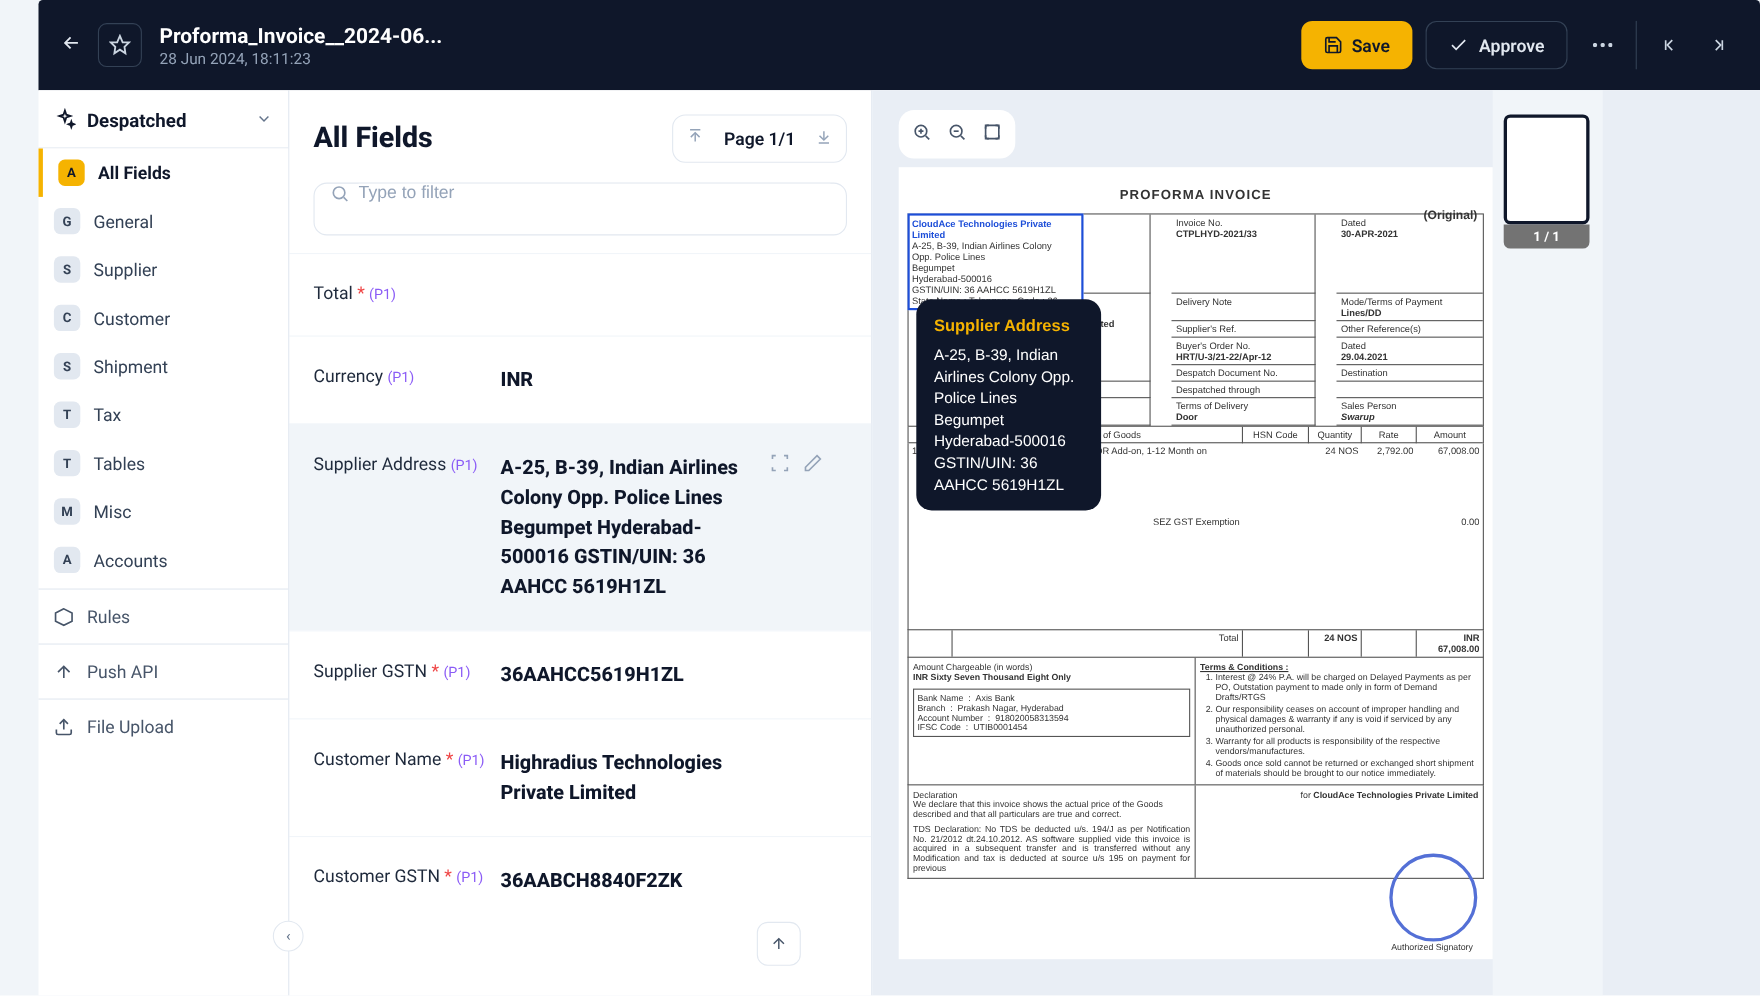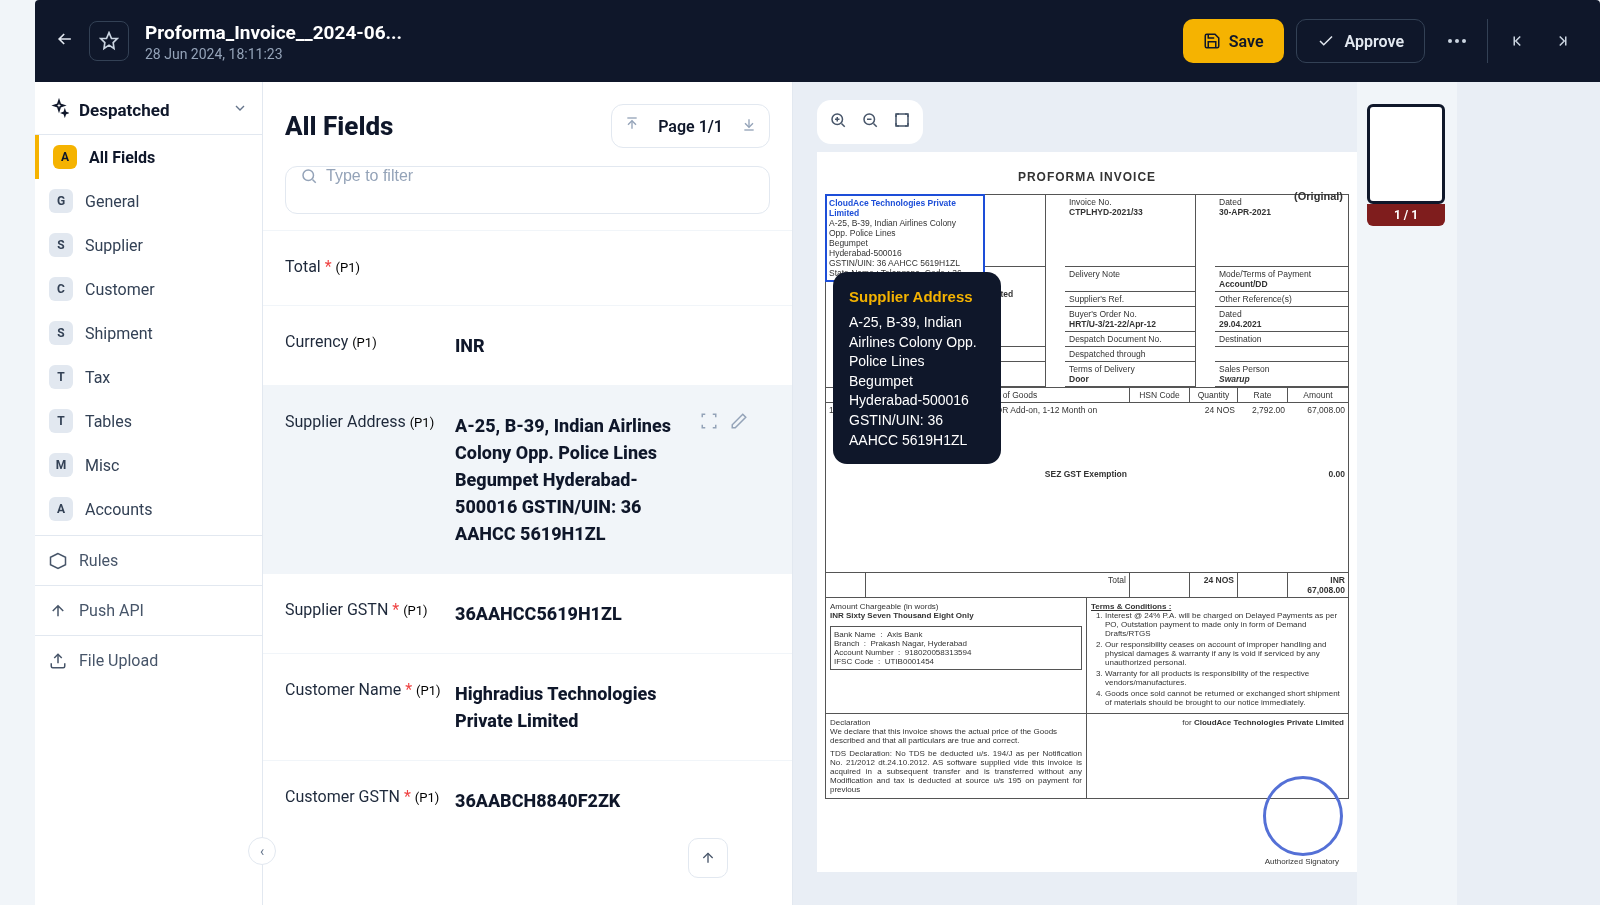--- a/index.html
+++ b/index.html
@@ -55,21 +55,21 @@
   .pager svg{color:#94a3b8;}
   .pager .lbl{margin:0 18px; color:#0f172a; font-weight:600;}
   .filter { border:1px solid #e2e8f0; border-radius:12px; height:48px; display:flex; align-items:flex-start; padding:0 14px;}
   .filter svg{color:#94a3b8; margin-right:8px;}
   .filter input{border:none; outline:none; font-size:16px; flex:1; color:#475569;}
   .filter input::placeholder{color:#94a3b8;}
 
   .field-row { padding: 26px 22px; display:grid; grid-template-columns: 170px 1fr 70px; align-items:start; border-top:1px solid #f1f5f9;}
   .field-row .label { font-size:16px; color:#1e293b;}
   .field-row .label .req{color:#ef4444;}
-  .field-row .label .pref{color:#000000; font-size:13px;margin-top:48px;}
+  .field-row .label .pref{color:#8b5cf6; font-size:13px;margin-top:48px;}
   .field-row .value { font-size:18px; font-weight:800; color:#0f172a; padding-right:8px; line-height:1.5; word-wrap:break-word;}
   .field-row .acts { display:flex; gap:12px; color:#94a3b8; visibility:hidden;}
   .field-row.selected{ background:#f1f5f9;}
   .field-row.selected .acts{visibility:visible;}
   .scroll-up{position:absolute; width:40px; height:40px; border-radius:10px; border:1px solid #e2e8f0; background:#fff; display:flex; align-items:center; justify-content:center; color:#475569; left:688px; top:838px;}
 
   
   .doc { flex:1; background:#e9eef5; position:relative; display:flex;}
   .toolbar{position:absolute; left:24px; top:18px; background:#fff; border-radius:14px; height:44px; display:flex; align-items:center; padding:0 12px; gap:14px; color:#475569;}
   .page{background:#fff; width:540px; margin:70px 0 0 24px; height:720px; font-size:9px; color:#333; position:relative; padding:8px; font-family: Arial, sans-serif; overflow:hidden;}
@@ -95,21 +95,21 @@
   ol.tc li{margin-bottom:2px;}
   .stamp{position:absolute; right:14px; bottom:16px; width:80px; height:80px; border:3px solid #5470d6; border-radius:50%;}
   .authsig{position:absolute; right:18px; bottom:6px; font-size:8px;}
 
   .tooltip{position:absolute; left:16px; top:120px; width:168px; background:#0f172a; border-radius:14px; padding:14px 16px; color:#fff; font-size:14px; line-height:1.4; z-index:5;}
   .tooltip .tt-title{color:#f5b301; font-weight:700; margin-bottom:6px; font-size:15px;}
 
   
   .thumbs{width:100px; background:#f1f5f9; padding:22px 10px;}
   .thumb{width:78px; height:100px; background:#fff; border:3px solid #0f172a; border-radius:6px;}
-  .thumb-lbl{width:78px; background:#7f1d1d; color:#fff; font-size:12px; font-weight:700; text-align:center; padding:4px 0; border-radius:0 0 6px 6px;}
+  .thumb-lbl{width:78px; background:#737373; color:#fff; font-size:12px; font-weight:700; text-align:center; padding:4px 0; border-radius:0 0 6px 6px;}
 
 </style>
 </head>
 <body>
 
 <div class="topbar">
   <div class="back">
     <svg width="20" height="20" viewBox="0 0 24 24" fill="none" stroke="currentColor" stroke-width="2">
         <path d="M19 12H5M11 18l-6-6 6-6"></path>
       </svg>
@@ -384,21 +384,21 @@
 State Name : Telangana, Code : 36</div>
       </div>
 
       <div class="inv-grid" style="margin-top:0;">
         <div style="height:72px;"></div>
         <div><span>Invoice No.</span><br><b>CTPLHYD-2021/33</b></div>
         <div class="nr"><span>Dated</span><br><b>30-APR-2021</b></div>
 
         <div style="grid-row:span 4;"><br><br><b>Highradius Technologies Private Limited</b></div>
         <div>Delivery Note</div>
-        <div class="nr"><span>Mode/Terms of Payment</span><br><b>Account/DD</b></div>
+        <div class="nr"><span>Mode/Terms of Payment</span><br><b>Lines/DD</b></div>
         <div>Supplier's Ref.</div>
           <div class="nr">Other Reference(s)</div>
         <div><span>Buyer's Order No.</span><br><b>HRT/U-3/21-22/Apr-12</b></div>
         <div class="nr"><span>Dated</span><br><b>29.04.2021</b></div>
         <div>Despatch Document No.</div>
           <div class="nr">Destination</div>
         <div></div>
           <div>Despatched through</div>
           <div class="nr"></div>
         <div></div>
@@ -416,21 +416,21 @@
       </div>
       <div class="items-body">
         <div class="ir">
             <div>1</div>
             <div>Sophos Enhanced Plus Service XDR Add-on, 1-12 Month on Prorate Basis</div>
             <div></div>
             <div style="text-align:right">24 NOS</div>
             <div style="text-align:right">2,792.00</div>
             <div style="text-align:right">67,008.00</div>
           </div>
-        <div class="ir" style="margin-top:40px;font-weight:bold;">
+        <div class="ir" style="margin-top:40px;">
             <div></div>
             <div style="text-align:right">SEZ GST Exemption</div>
             <div></div>
             <div></div>
             <div></div>
             <div style="text-align:right">0.00</div>
           </div>
       </div>
       <div class="tot-row">
           <div></div>

